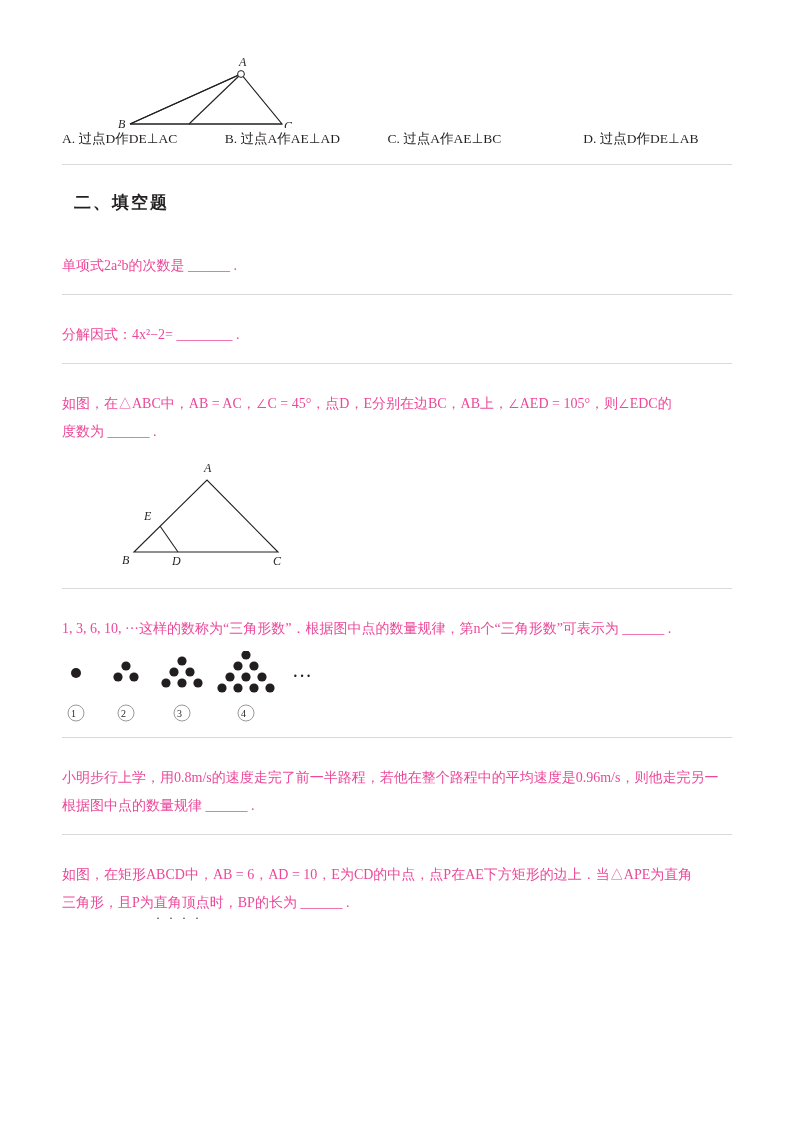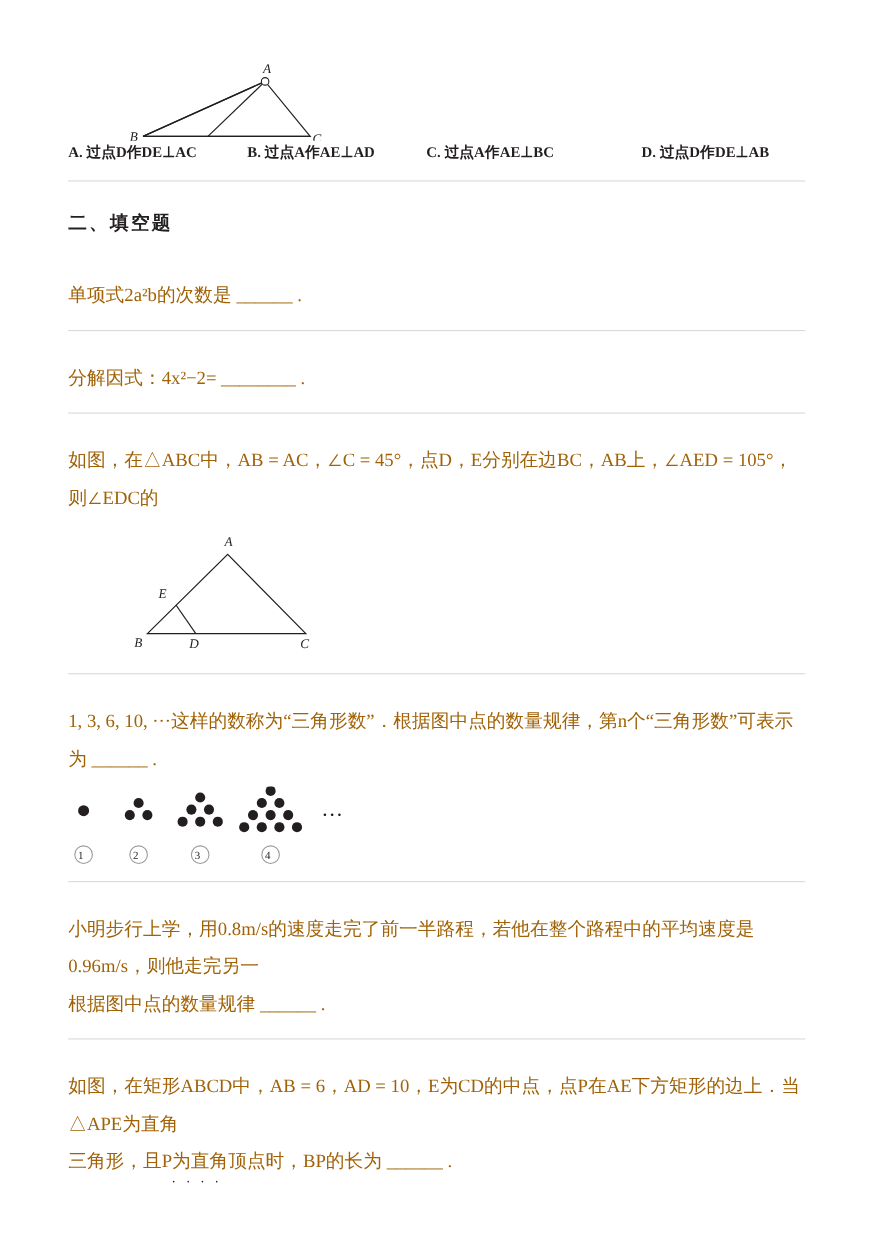--- a/index.html
+++ b/index.html
@@ -27,21 +27,20 @@
     height: 108px;
     position: relative;
     margin-left: 2px;
   }
   .choices {
     display: flex;
     font-size: 13.5px;
     color: #231f20;
     margin-top: 2px;
     margin-bottom: 16px;
-    font-weight: bold;
   }
   .choice {
     white-space: nowrap;
   }
   .c1 { width: 175px; }
   .c2 { width: 175px; }
   .c3 { width: 176px; }
   .c4 { width: 160px; margin-left: 32px; }
 
   hr.sep {
@@ -49,27 +48,27 @@
     border-top: 1px solid #d9d9d9;
     margin: 14px 0 0 0;
   }
 
   h2.section {
     font-family: "DejaVu Sans", sans-serif;
     font-weight: bold;
     font-size: 17px;
     letter-spacing: 2px;
     color: #231f20;
-    margin: 26px 0 0 0;
+    margin: 26px 0 0 12px;
   }
 
   .q {
-    font-size: 17px;
+    font-size: 14px;
     line-height: 2.0;
-    color: #a16207;
+    color: #ec4899;
     margin-top: 26px;
   }
   .q.first { margin-top: 38px; }
 
   
   .fig {
     position: relative;
     margin-left: 2px;
   }
   .fig-tri2 { height: 128px; }
@@ -115,20 +114,21 @@
   </div>
   <hr class="sep">
 
   <div class="q">
     <span>分解因式：4x²−2= ________ .</span>
   </div>
   <hr class="sep">
 
   <div class="q">
     <div>如图，在△ABC中，AB = AC，∠C = 45°，点D，E分别在边BC，AB上，∠AED = 105°，则∠EDC的</div>
+    <div>度数为 ______ .</div>
   </div>
 
   <div class="fig fig-tri2">
     <svg width="260" height="128" viewBox="0 0 260 128">
       <polygon points="70,106 143,34 214,106" fill="none" stroke="#231f20" stroke-width="1.1"></polygon>
       <line x1="96" y1="80" x2="114" y2="106" stroke="#231f20" stroke-width="1.1"></line>
       <text x="140" y="26" font-family="Liberation Serif, serif" font-style="italic" font-size="12" fill="#231f20">A</text>
       <text x="80" y="74" font-family="Liberation Serif, serif" font-style="italic" font-size="12" fill="#231f20">E</text>
       <text x="58" y="118" font-family="Liberation Serif, serif" font-style="italic" font-size="12" fill="#231f20">B</text>
       <text x="108" y="119" font-family="Liberation Serif, serif" font-style="italic" font-size="12" fill="#231f20">D</text>

